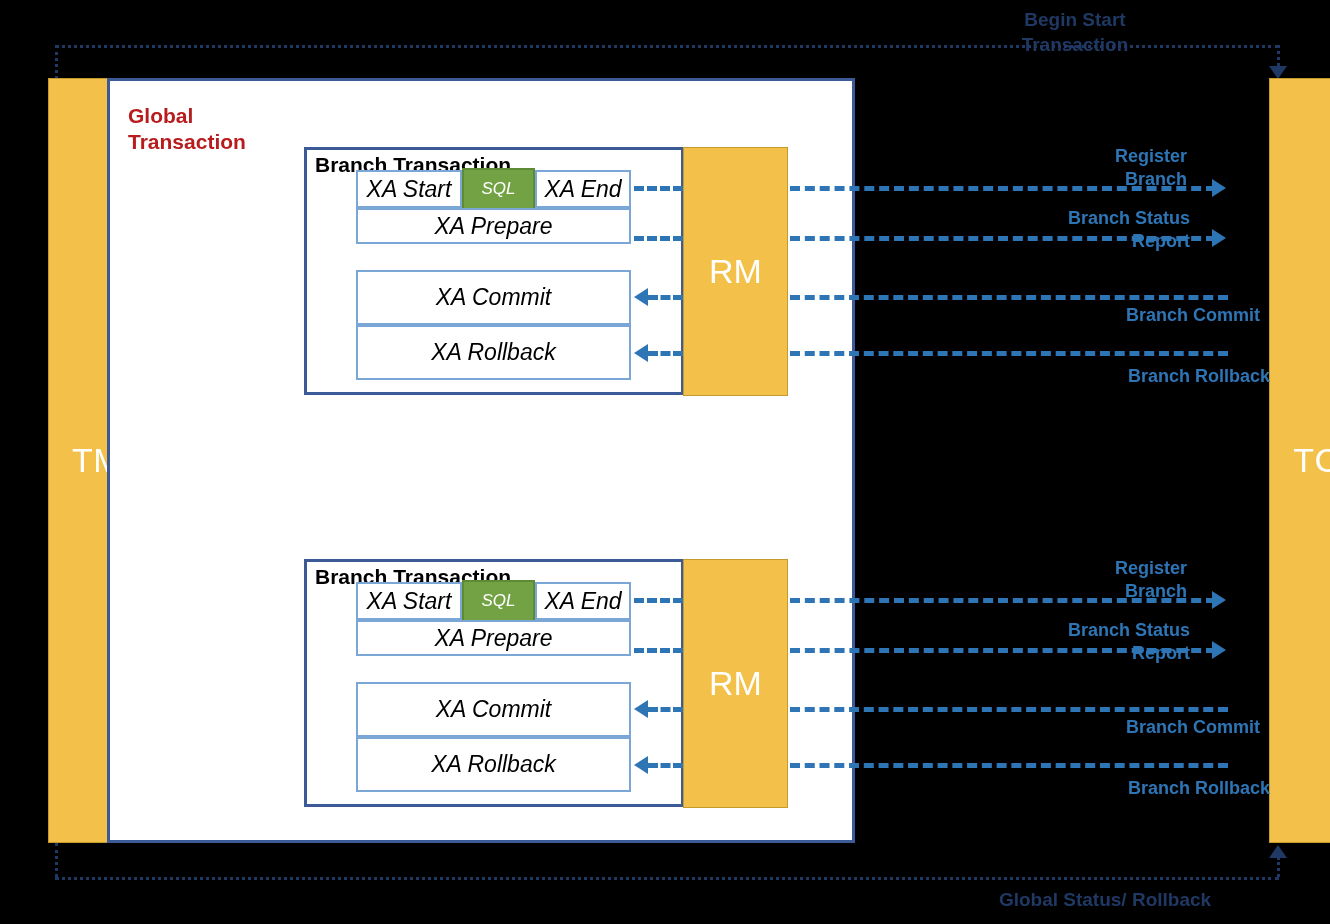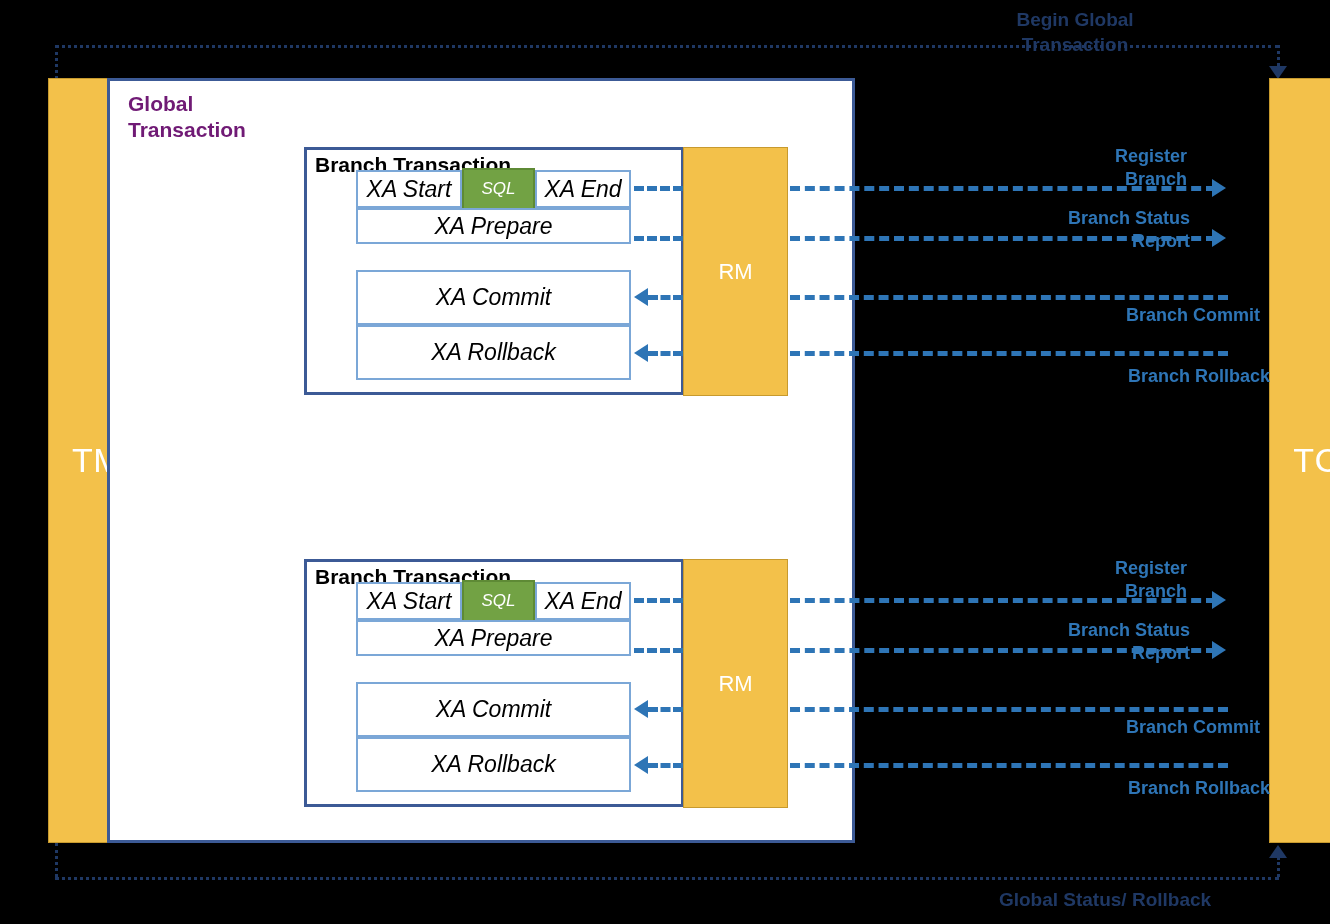--- a/index.html
+++ b/index.html
@@ -36,24 +36,24 @@
 
   
   #global-panel {
     background: #FFFFFF;
     border: 3px solid #3C5A96;
     box-sizing: border-box;
   }
   #global-title {
     position: absolute;
     left: 18px;
-    top: 10px;
+    top: 22px;
     font-size: 21px;
     font-weight: bold;
-    color: #701a75;
+    color: #b91c1c;
     line-height: 1.25;
     width: 150px;
   }
 
   
   .branch-box {
     background: #FFFFFF;
     border: 3px solid #3C5A96;
     box-sizing: border-box;
   }
@@ -91,21 +91,21 @@
 
   
   .rm-bar {
     background: #F3C14A;
     border: 1px solid #C79A2E;
     box-sizing: border-box;
     color: #FFFFFF;
     display: flex;
     align-items: center;
     justify-content: center;
-    font-size: 22px;
+    font-size: 34px;
   }
 
   
   .flow {
     height: 0;
     border-top: 5px dashed #2E75B6;
   }
   .arrowhead {
     width: 0; height: 0;
     border-top: 9px solid transparent;
@@ -158,21 +158,21 @@
 </style>
 </head>
 <body>
 
 <div id="stage">
 
   <div class="abs dot-v" style="left:55px; top:45px; height:34px;"></div>
   <div class="abs dot-h" style="left:55px; top:45px; width:1224px;"></div>
   <div class="abs dot-v" style="left:1277px; top:45px; height:27px;"></div>
   <div class="abs dot-arrow-down" style="left:1269px; top:66px;"></div>
-  <div class="global-label" style="left:985px; top:8px; width:180px;">Begin Global
+  <div class="global-label" style="left:985px; top:8px; width:180px;">Begin Start
 Transaction</div>
 
   <div class="abs actor-bar" style="left:7px; top:78px; width:98px; height:765px;">
     <span>TM</span>
   </div>
 
   <div class="abs actor-bar" style="left:1228px; top:78px; width:95px; height:765px;">
     <span>TC</span>
   </div>
 

